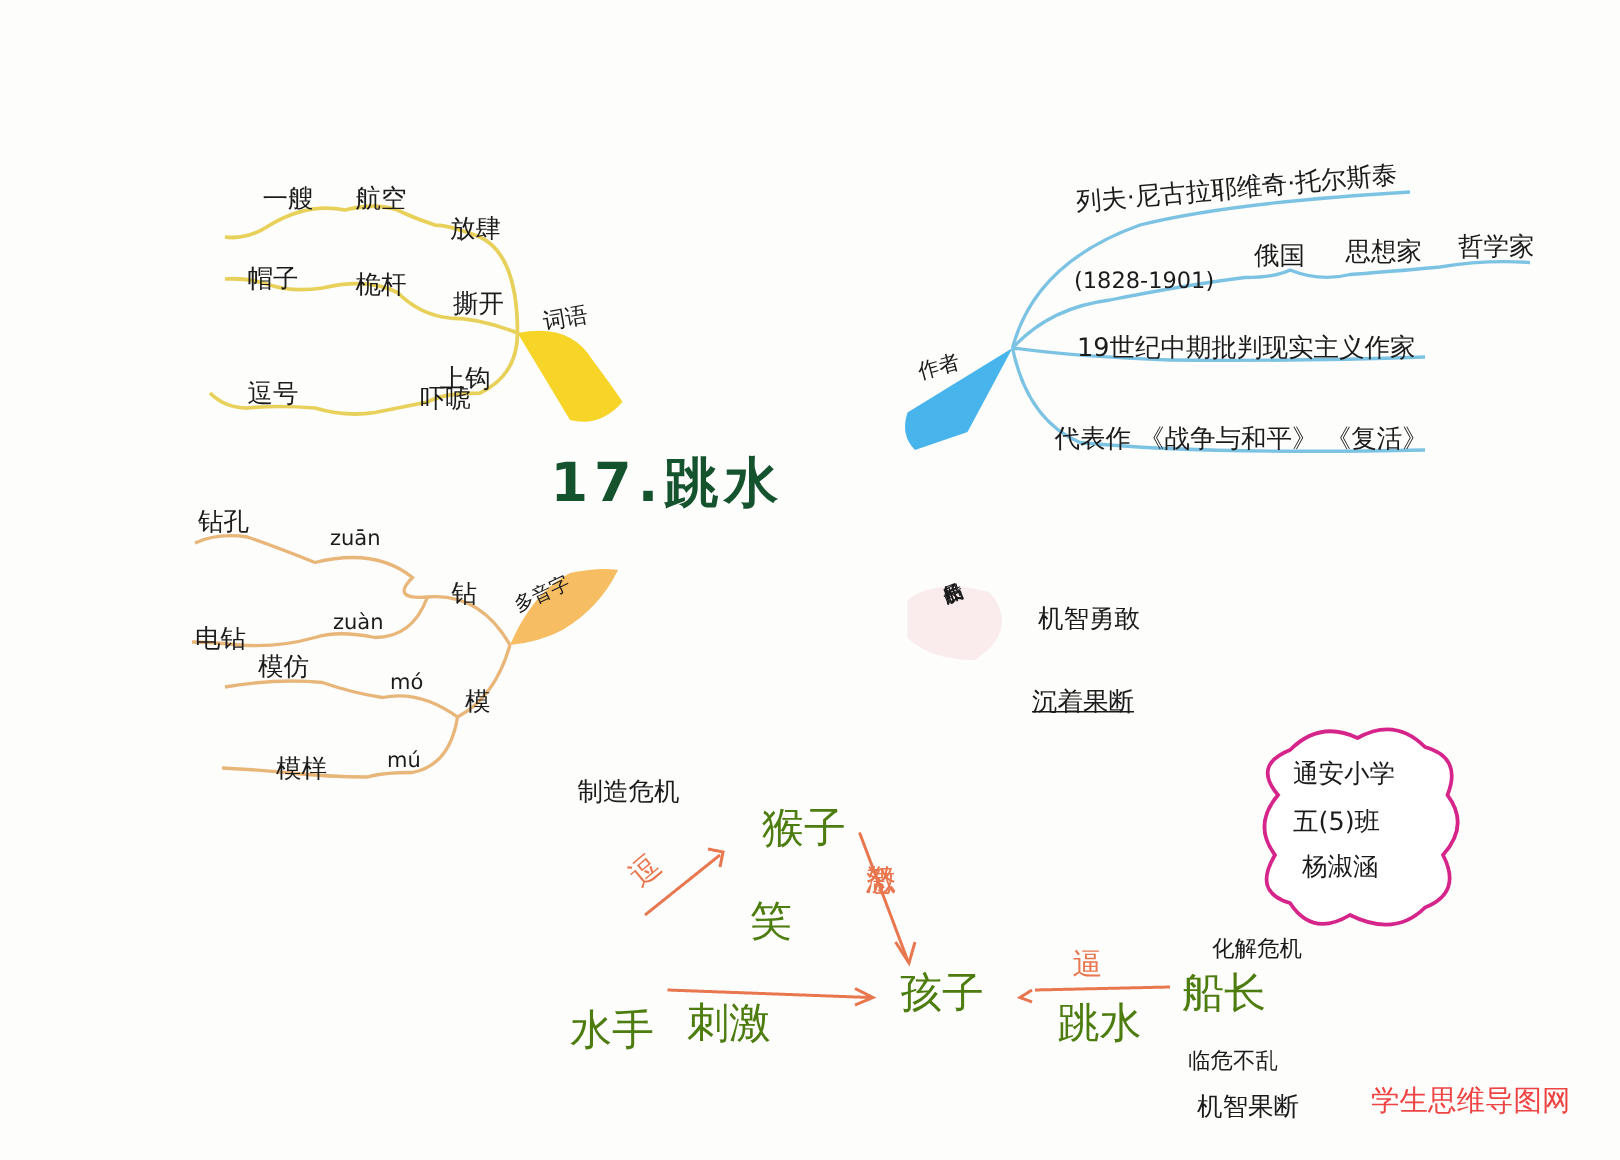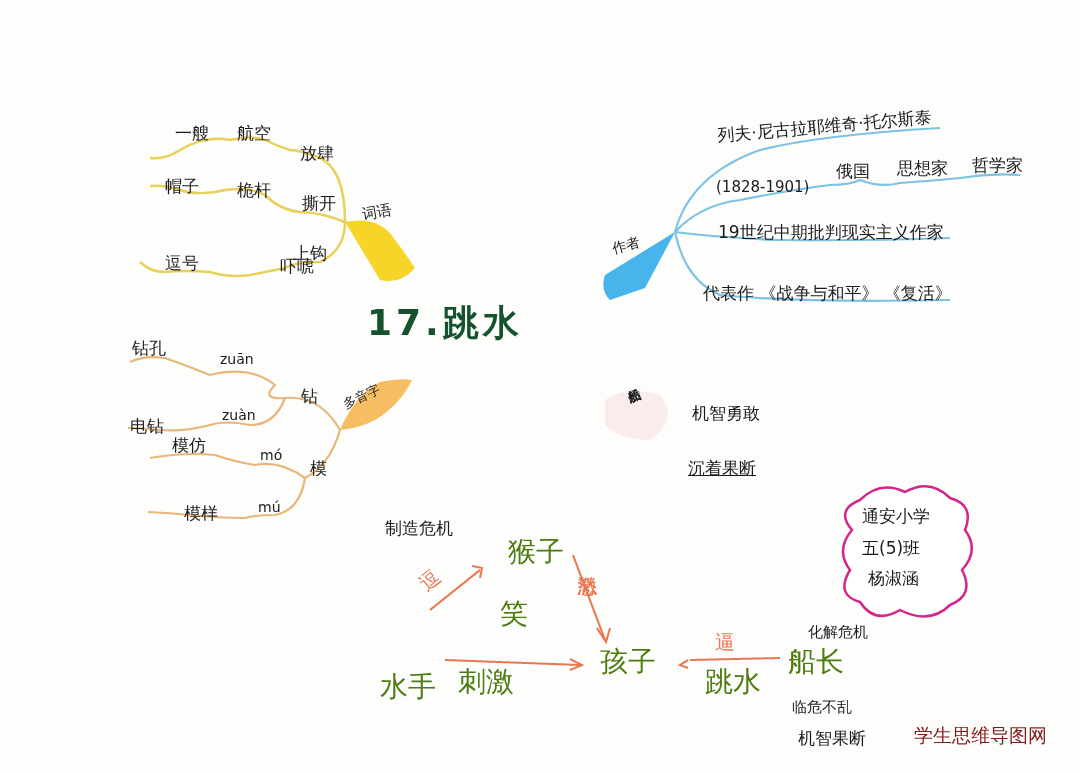--- a/index.html
+++ b/index.html
@@ -4,21 +4,21 @@
 <style>
   html, body { margin:0; padding:0; }
   body { width:1080px; height:773px; background:#fdfdfc; position:relative; overflow:hidden;
          font-family:"DejaVu Sans", sans-serif; color:#1a1a1a; }
   svg.lines { position:absolute; left:0; top:0; width:1080px; height:773px; }
   .t { position:absolute; white-space:nowrap; line-height:1; }
   .hand { font-family:"DejaVu Sans", sans-serif; font-size:17px; color:#1b1b1b; }
   .title { font-size:36px; font-weight:bold; letter-spacing:4px; color:#14532d; }
   .red { color:#4d7c0f; font-size:28px; }
   .red-sm { color:#e8764e; font-size:20px; }
-  .watermark { color:#7f1d1d; font-size:19px; font-family:Liberation Serif, serif; }
+  .watermark { color:#ef4444; font-size:19px; font-family:Liberation Mono, monospace; }
   .rot-yellow { transform:rotate(-10deg); }
   .vert { writing-mode:vertical-rl; font-size:13px; transform:rotate(-20deg); }
 </style>
 </head>
 <body>
 
 <svg class="lines" viewBox="0 0 1080 773">
 
   <path d="M345,222 Q380,215 395,240 Q410,260 415,268 Q400,285 380,280 Q365,255 345,222 Z" fill="#f6d21c" opacity="0.95"></path>
   <g fill="none" stroke="#e8d15a" stroke-width="2.5">

